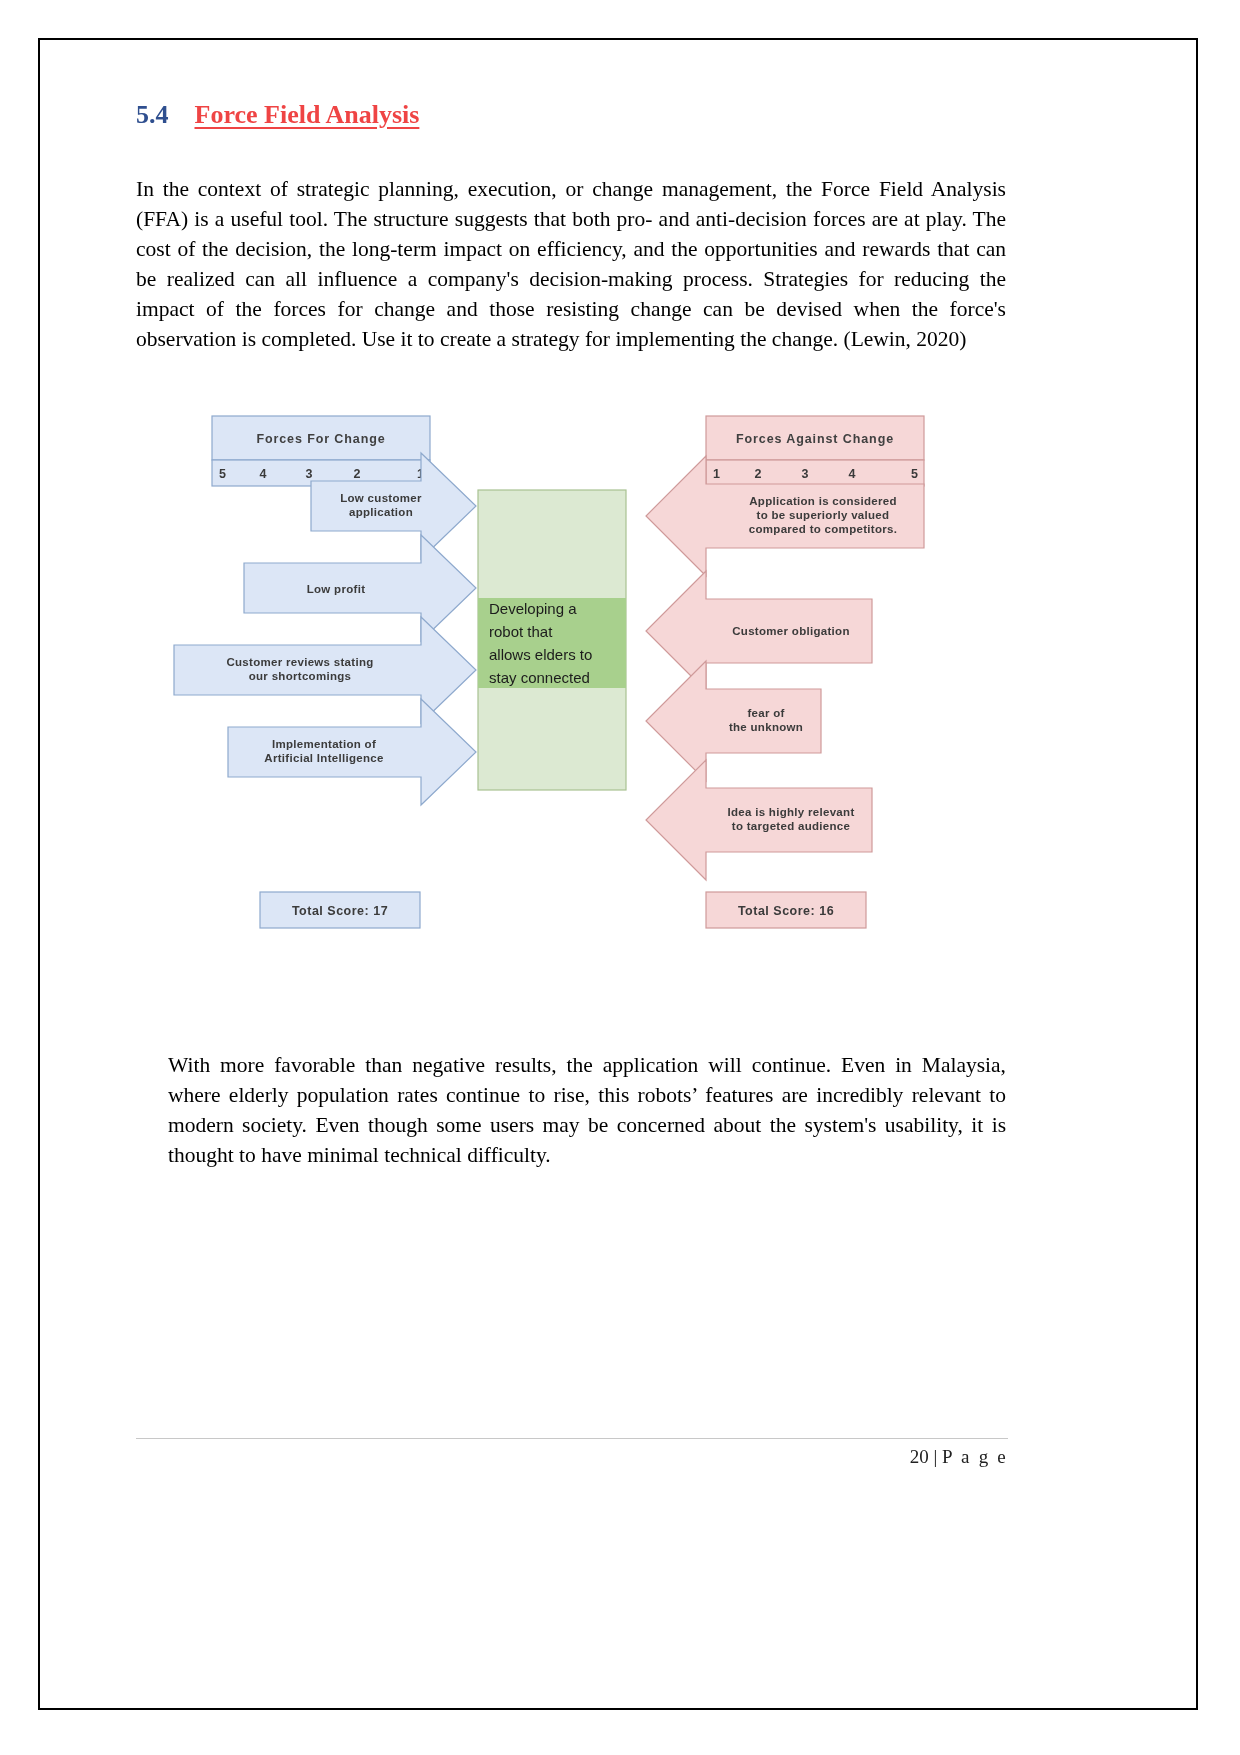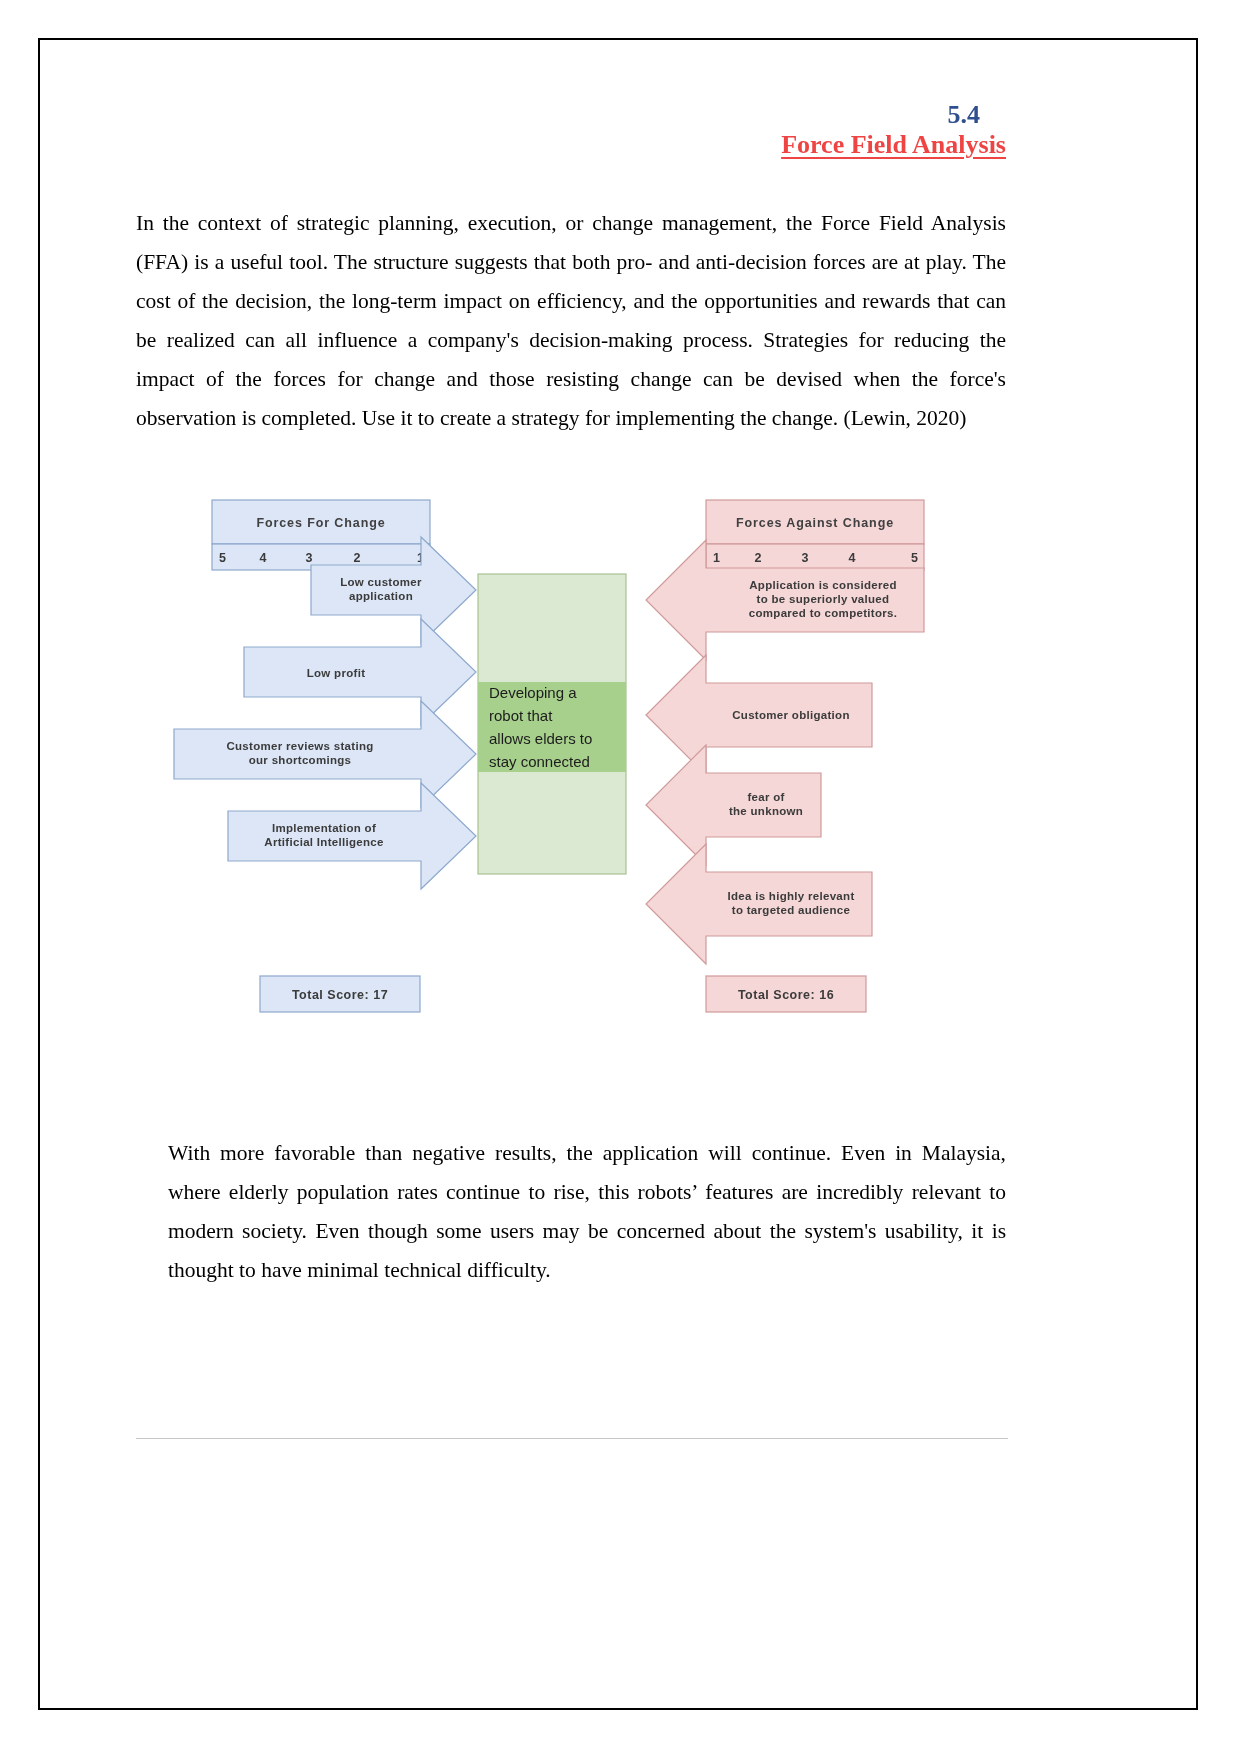--- a/index.html
+++ b/index.html
@@ -30,41 +30,40 @@
     position: absolute;
     left: 96px;
     top: 60px;
     width: 870px;
     height: 1550px;
   }
 
   
   .heading {
     display: flex;
-    align-items: flex-end;
+    align-items: center;
     margin: 0 0 44px 0;
     font-size: 26px;
     font-weight: bold;
-    flex-direction: column;
   }
   .heading-num {
     color: #2f4f8f;
     margin-right: 26px;
     letter-spacing: 0px;
   }
   .heading-title {
     color: #ef4444;
     text-decoration: underline;
     text-underline-offset: 4px;
   }
 
   
   .para {
     font-size: 21.5px;
-    line-height: 39px;
+    line-height: 30px;
     color: #000000;
     text-align: justify;
     margin: 0;
   }
   .para.first { margin-bottom: 0; }
   .para.last { margin-top: 0; margin-left: 32px; }
 
   
   .figure {
     position: relative;
@@ -233,13 +232,18 @@
         </g>
 
       </svg>
     </div>
 
     <p class="para last">With more favorable than negative results, the application will continue. Even in Malaysia, where elderly population rates continue to rise, this robots’ features are incredibly relevant to modern society. Even though some users may be concerned about the system's usability, it is thought to have minimal technical difficulty.</p>
 
   </div>
 
   <div class="footer-rule"></div>
+  <div class="footer">
+    <span>20</span>
+    <span>|</span>
+    <span class="pg">P a g e</span>
+  </div>
 </div>
 
 </body></html>

